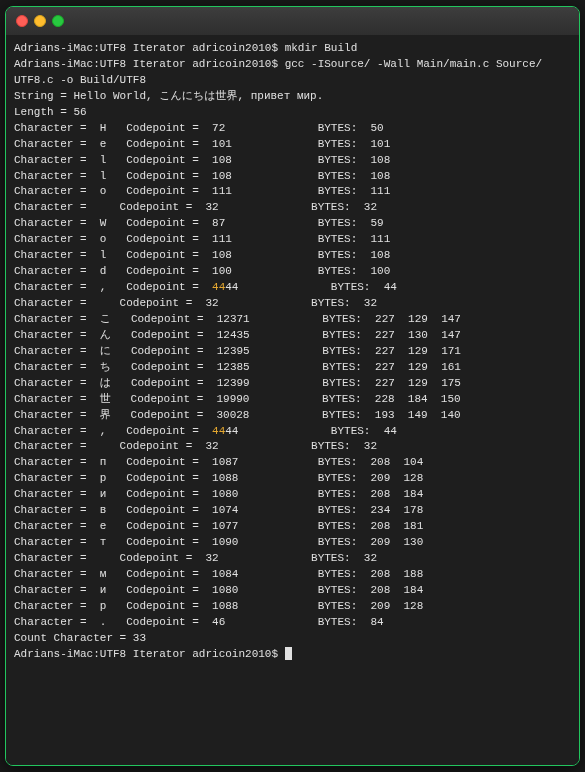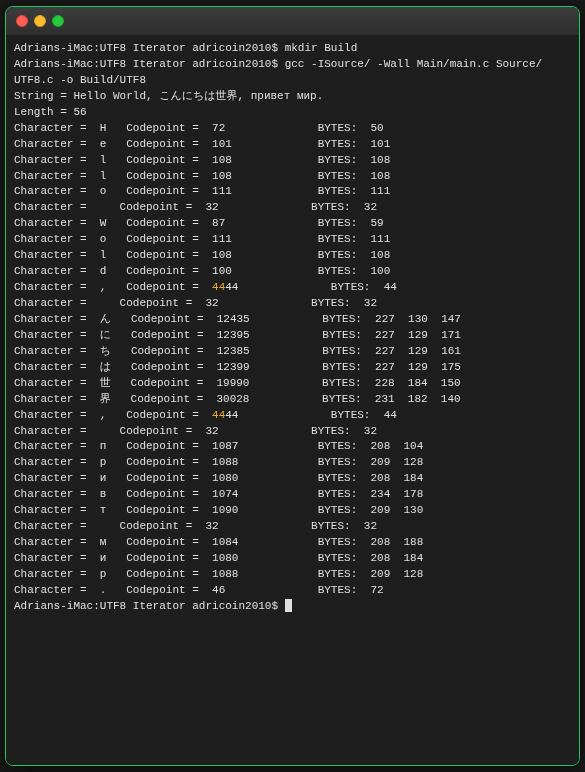--- a/index.html
+++ b/index.html
@@ -95,34 +95,37 @@
       <span class="line">Character =  l   Codepoint =  108             BYTES:  108</span>
       <span class="line">Character =  l   Codepoint =  108             BYTES:  108</span>
       <span class="line">Character =  o   Codepoint =  111             BYTES:  111</span>
       <span class="line">Character =     Codepoint =  32              BYTES:  32</span>
       <span class="line">Character =  W   Codepoint =  87              BYTES:  59</span>
       <span class="line">Character =  o   Codepoint =  111             BYTES:  111</span>
       <span class="line">Character =  l   Codepoint =  108             BYTES:  108</span>
       <span class="line">Character =  d   Codepoint =  100             BYTES:  100</span>
       <span class="line">Character =  ,   Codepoint =  <span style="color: rgb(229, 168, 48);">44</span>44              BYTES:  44</span>
       <span class="line">Character =     Codepoint =  32              BYTES:  32</span>
+      <span class="line">Character =  こ   Codepoint =  12371           BYTES:  227  129  147</span>
       <span class="line">Character =  ん   Codepoint =  12435           BYTES:  227  130  147</span>
       <span class="line">Character =  に   Codepoint =  12395           BYTES:  227  129  171</span>
       <span class="line">Character =  ち   Codepoint =  12385           BYTES:  227  129  161</span>
       <span class="line">Character =  は   Codepoint =  12399           BYTES:  227  129  175</span>
       <span class="line">Character =  世   Codepoint =  19990           BYTES:  228  184  150</span>
-      <span class="line">Character =  界   Codepoint =  30028           BYTES:  231  182  140</span>
+      <span class="line">Character =  界   Codepoint =  30028           BYTES:  193  149  140</span>
       <span class="line">Character =  ,   Codepoint =  <span style="color: rgb(229, 168, 48);">44</span>44              BYTES:  44</span>
       <span class="line">Character =     Codepoint =  32              BYTES:  32</span>
       <span class="line">Character =  п   Codepoint =  1087            BYTES:  208  104</span>
       <span class="line">Character =  р   Codepoint =  1088            BYTES:  209  128</span>
       <span class="line">Character =  и   Codepoint =  1080            BYTES:  208  184</span>
       <span class="line">Character =  в   Codepoint =  1074            BYTES:  234  178</span>
+      <span class="line">Character =  е   Codepoint =  1077            BYTES:  208  181</span>
       <span class="line">Character =  т   Codepoint =  1090            BYTES:  209  130</span>
       <span class="line">Character =     Codepoint =  32              BYTES:  32</span>
       <span class="line">Character =  м   Codepoint =  1084            BYTES:  208  188</span>
       <span class="line">Character =  и   Codepoint =  1080            BYTES:  208  184</span>
       <span class="line">Character =  р   Codepoint =  1088            BYTES:  209  128</span>
-      <span class="line">Character =  .   Codepoint =  46              BYTES:  72</span>
+      <span class="line">Character =  .   Codepoint =  46              BYTES:  84</span>
       <span class="line"></span>
+      <span class="line">Count Character = 33</span>
       <span class="line">Adrians-iMac:UTF8 Iterator adricoin2010$ <span class="cursor"></span></span>
     </div>
 </div>
 
 </body></html>

